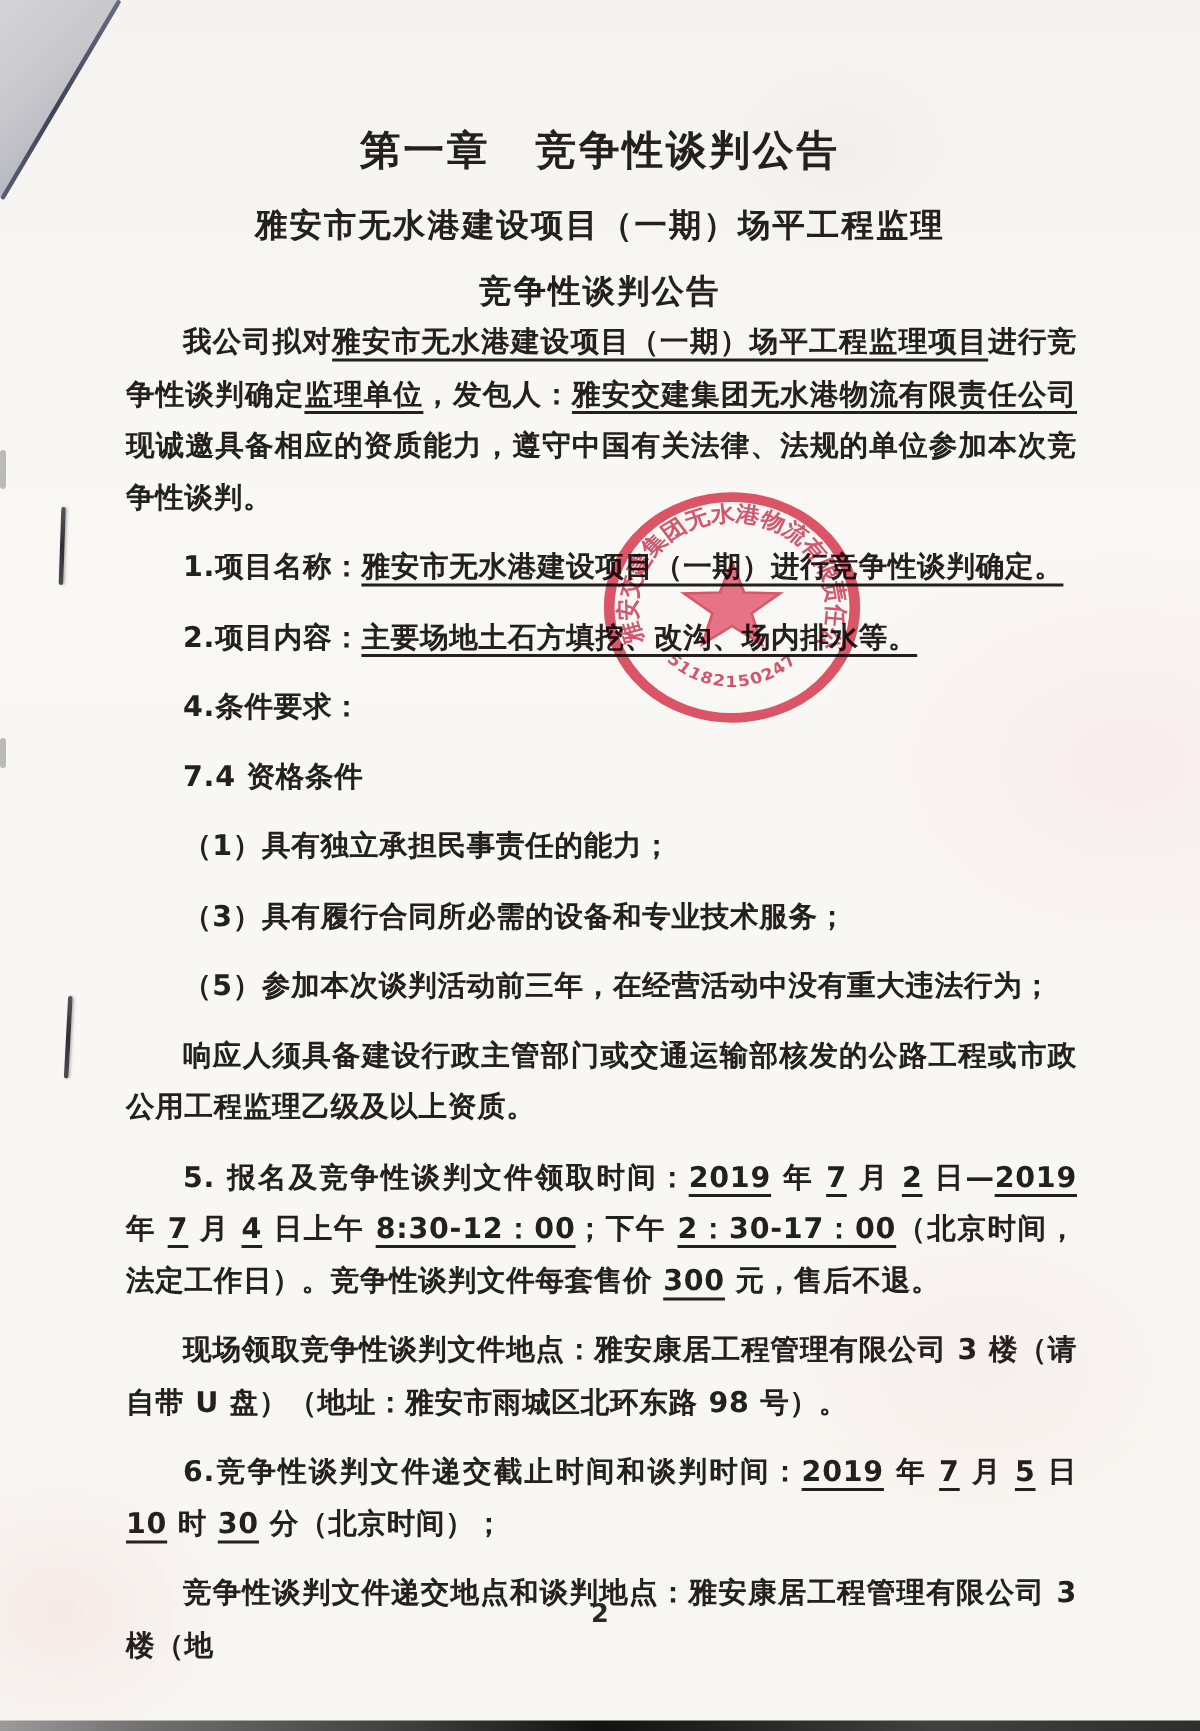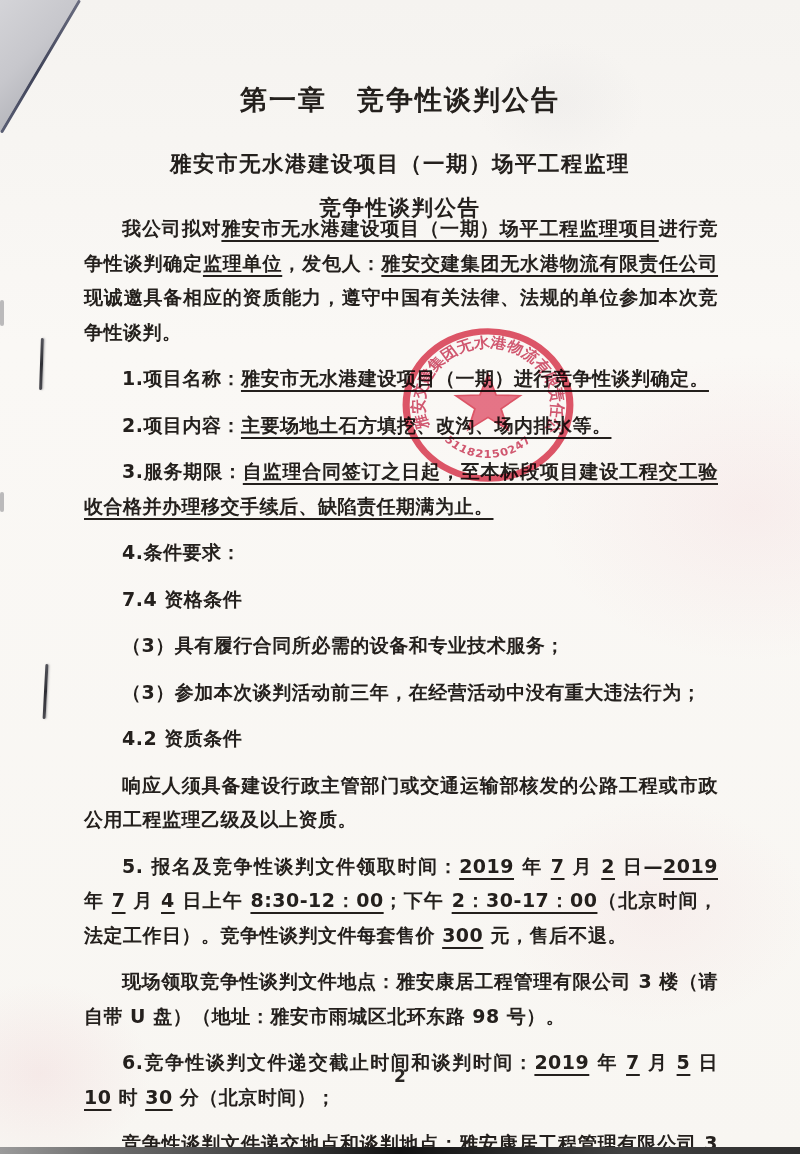--- a/index.html
+++ b/index.html
@@ -38,21 +38,21 @@
   .staple.s2{left:44px;top:664px;height:55px;transform:rotate(3deg);}
   .edge-smudge{position:absolute;left:0;width:4px;height:26px;background:rgba(110,110,118,.45);border-radius:2px;}
   
   .scan-edge{
     position:absolute;left:0;bottom:0;width:800px;height:7px;
     background:linear-gradient(90deg,#9b9b9b 0%,#707070 12%,#3c3c3c 35%,#121212 50%,#262626 62%,#414141 78%,#2e2e2e 100%);
   }
   
   .title-block{position:absolute;left:0;top:82px;width:800px;text-align:center;}
   .h-row{display:flex;justify-content:center;gap:30px;font-size:27px;font-weight:bold;letter-spacing:2px;}
-  .h2{margin-top:31px;font-size:21.5px;font-weight:bold;letter-spacing:1.5px;}
+  .h2{margin-top:17px;font-size:21.5px;font-weight:bold;letter-spacing:1.5px;}
   .h3{margin-top:15px;font-size:21.5px;font-weight:bold;letter-spacing:1.5px;}
   
   .content{
     position:absolute;left:72px;top:199px;width:658px;
     font-size:19px;line-height:34.5px;font-weight:bold;
     letter-spacing:.5px;text-align:justify;
   }
   .content p{margin:12px;}
   .content p.ind{text-indent:2em;}
   .u{
@@ -90,26 +90,25 @@
       <span>竞争性谈判公告</span>
     </div>
     <div class="h2">雅安市无水港建设项目（一期）场平工程监理</div>
     <div class="h3">竞争性谈判公告</div>
   </div>
 
   <div class="content" id="content">
       <p class="ind"><span>我公司拟对</span><span class="u">雅安市无水港建设项目（一期）场平工程监理项目</span><span>进行竞争性谈判确定</span><span class="u">监理单位</span><span>，发包人：</span><span class="u">雅安交建集团无水港物流有限责任公司</span><span>现诚邀具备相应的资质能力，遵守中国有关法律、法规的单位参加本次竞争性谈判。</span></p>
       <p class="ind"><span>1.项目名称：</span><span class="u">雅安市无水港建设项目（一期）进行竞争性谈判确定。</span></p>
       <p class="ind"><span>2.项目内容：</span><span class="u">主要场地土石方填挖、改沟、场内排水等。</span></p>
-      <p class="ind"><span>3.服务期限：</span><span class="u">自监理合同签订之日起，至本标段项目建设工程交工验收合格并办理移交手续后、缺陷责任期满为止。</span></p>
       <p class="ind"><span>4.条件要求：</span></p>
       <p class="ind"><span>7.4 资格条件</span></p>
+      <p class="ind"><span>（1）具有独立承担民事责任的能力；</span></p>
       <p class="ind"><span>（3）具有履行合同所必需的设备和专业技术服务；</span></p>
-      <p class="ind"><span>（3）参加本次谈判活动前三年，在经营活动中没有重大违法行为；</span></p>
-      <p class="ind"><span>4.2 资质条件</span></p>
+      <p class="ind"><span>（5）参加本次谈判活动前三年，在经营活动中没有重大违法行为；</span></p>
       <p class="ind"><span>响应人须具备建设行政主管部门或交通运输部核发的公路工程或市政公用工程监理乙级及以上资质。</span></p>
       <p class="ind"><span>5.  报名及竞争性谈判文件领取时间：</span><span class="u">2019</span><span> 年 </span><span class="u">7</span><span> 月 </span><span class="u">2</span><span> 日—</span><span class="u">2019</span><span> 年 </span><span class="u">7</span><span> 月 </span><span class="u">4</span><span> 日上午 </span><span class="u">8:30-12：00</span><span>；下午 </span><span class="u">2：30-17：00</span><span>（北京时间，法定工作日）。竞争性谈判文件每套售价 </span><span class="u">300</span><span> 元，售后不退。</span></p>
       <p class="ind"><span>现场领取竞争性谈判文件地点：雅安康居工程管理有限公司 3 楼（请自带 U 盘）（地址：雅安市雨城区北环东路 98 号）。</span></p>
       <p class="ind"><span>6.竞争性谈判文件递交截止时间和谈判时间：</span><span class="u">2019</span><span> 年 </span><span class="u">7</span><span> 月 </span><span class="u">5</span><span> 日 </span><span class="u">10</span><span> 时 </span><span class="u">30</span><span> 分（北京时间）；</span></p>
       <p class="ind"><span>竞争性谈判文件递交地点和谈判地点：雅安康居工程管理有限公司 3 楼（地</span></p>
     </div>
 
   <svg class="stamp" viewBox="0 0 200 200" preserveAspectRatio="none">
     <defs>
       <path id="sealTop" d="M 34.8,130.4 A 72,72 0 1 1 165.2,130.4" fill="none"></path>

